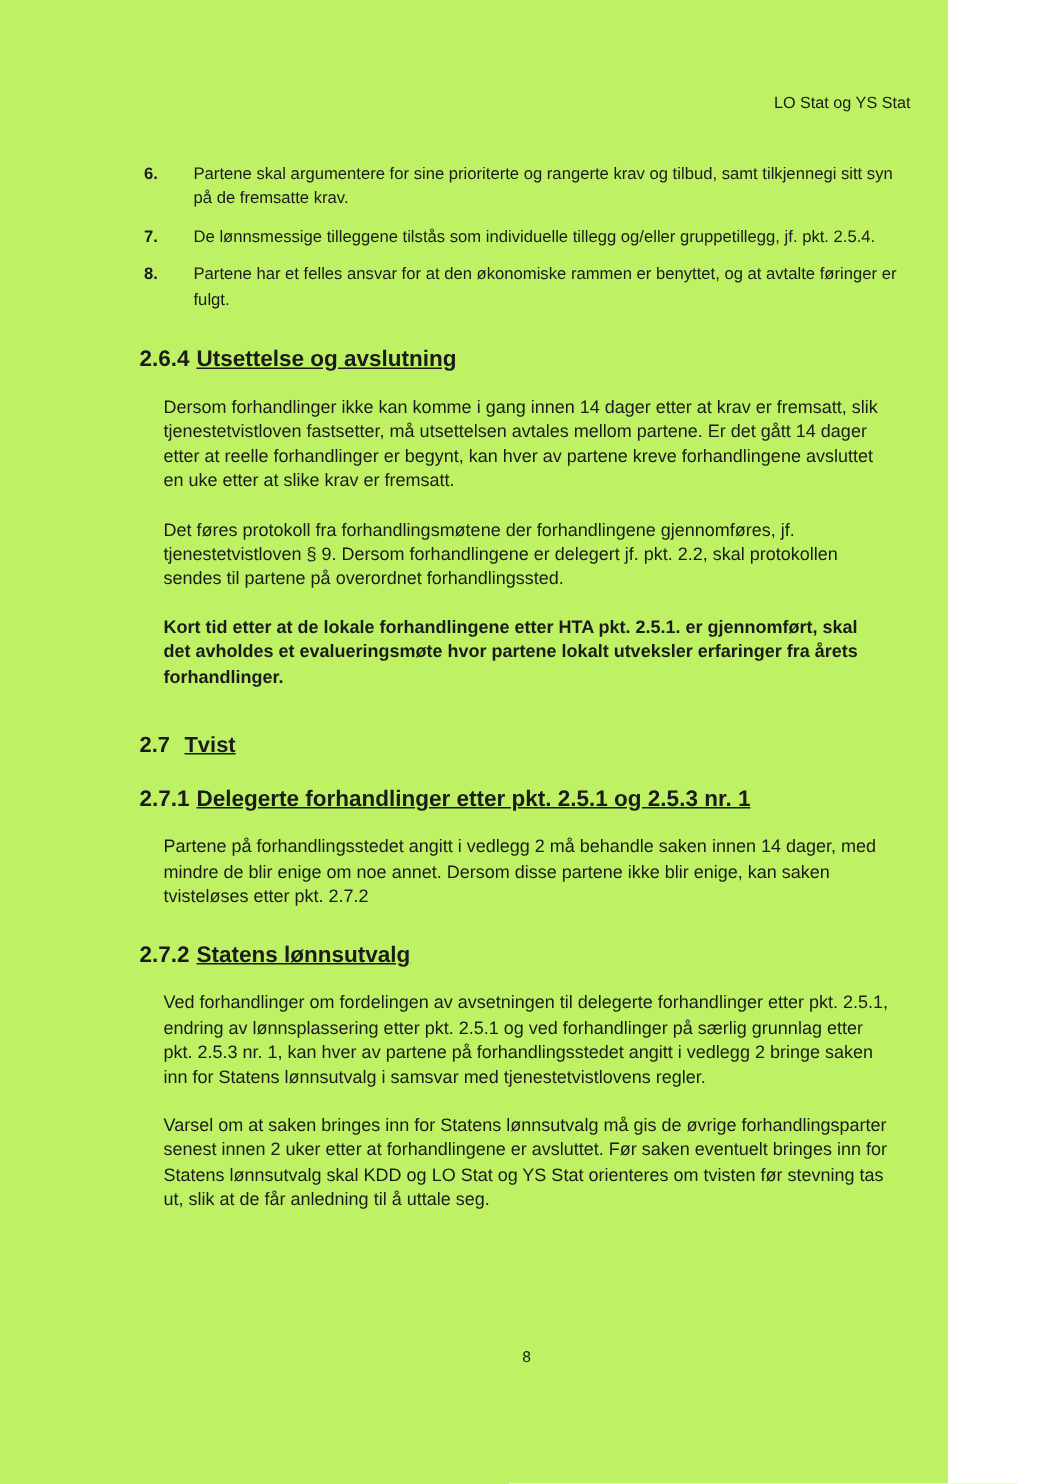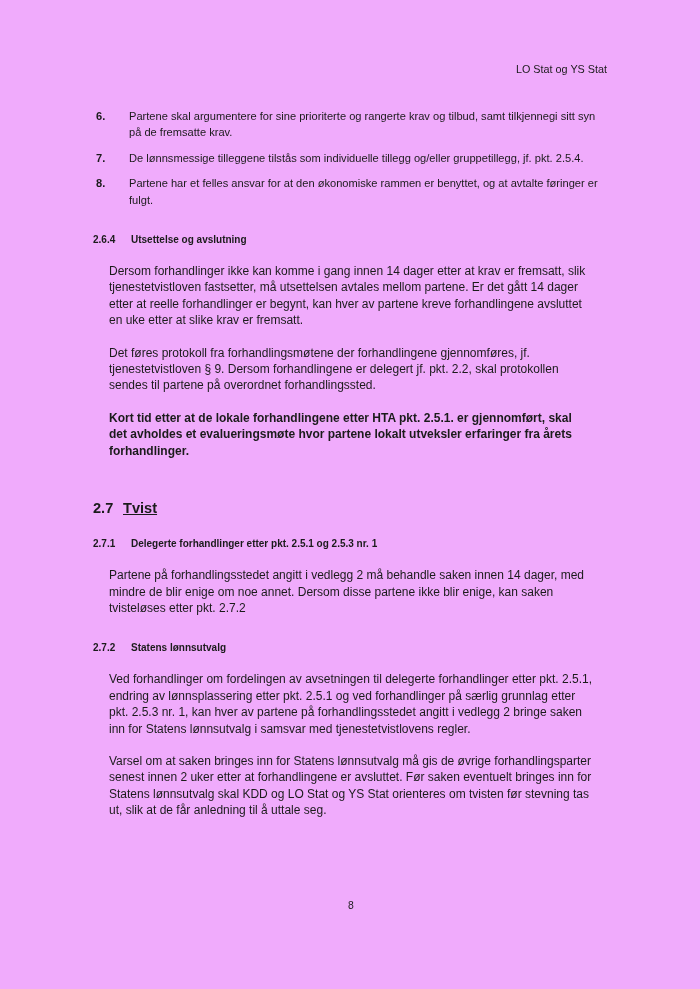--- a/index.html
+++ b/index.html
@@ -12,23 +12,23 @@
     width: 700px;
     height: 989px;
     position: relative;
     font-family: "Liberation Sans", sans-serif;
     color: #1b1b1b;
     -webkit-font-smoothing: antialiased;
   }
 
   .page {
     position: relative;
-    width: 700px;
+    width: 632px;
     height: 989px;
-    background: #f0abfc;
+    background: #bef264;
     overflow: hidden;
   }
 
   
   .page-header {
     position: absolute;
     top: 62px;
     left: 93px;
     width: 514px;
     text-align: right;
@@ -64,26 +64,27 @@
     position: absolute;
     left: 3px;
     top: 0;
     font-weight: bold;
     font-size: 11.1px;
     line-height: 16.4px;
   }
 
   
   .h3 {
-    font-size: 10px;
+    font-size: 15px;
     font-weight: bold;
     line-height: 15px;
     margin: 0;
     padding: 0;
     white-space: nowrap;
+    text-decoration: underline;
   }
   .h3 .h3num {
     display: inline-block;
     min-width: 38px;
   }
 
   
   .h2 {
     font-size: 14.6px;
     font-weight: bold;
@@ -103,21 +104,21 @@
     padding: 0;
     text-align: left;
   }
   p.body.bold { font-weight: bold; }
   p.body b { font-weight: normal; }
 
   
   .sp-before-h3  { margin-top: 24px; }
   .sp-after-h3   { margin-top: 5px; }
   .sp-para       { margin-top: 13px; }
-  .sp-before-h2  { margin-top: 40px; text-decoration: underline; }
+  .sp-before-h2  { margin-top: 29px; text-decoration: underline; }
   .sp-after-h2   { margin-top: 18px; }
 
   
   .page-footer {
     position: absolute;
     top: 899px;
     left: 93px;
     width: 516px;
     text-align: center;
     font-size: 10.4px;

